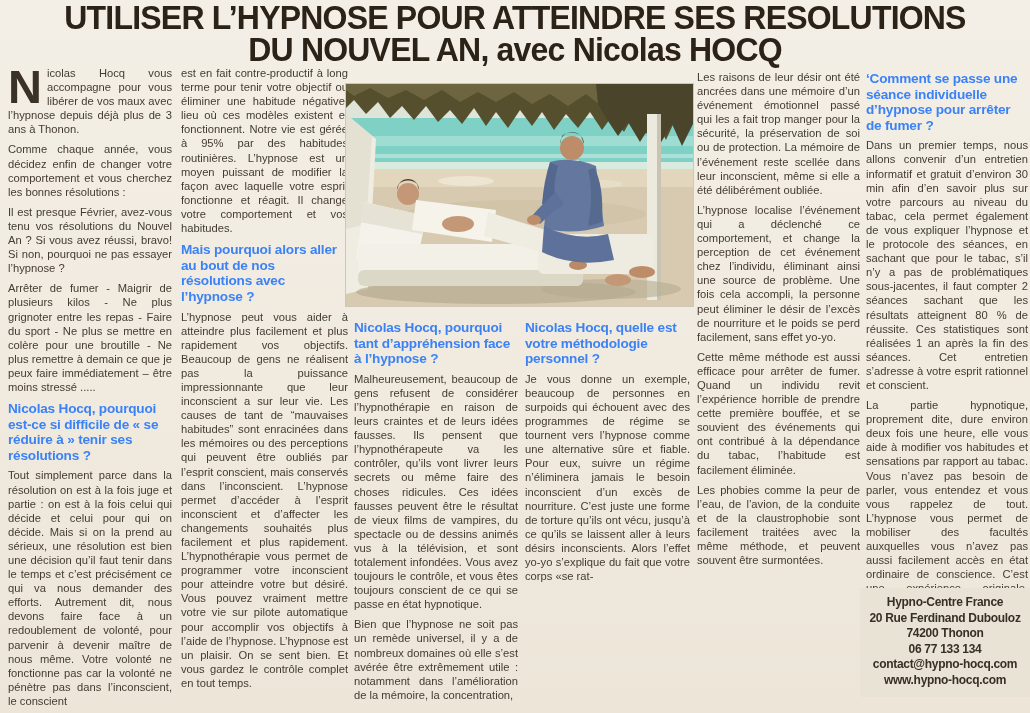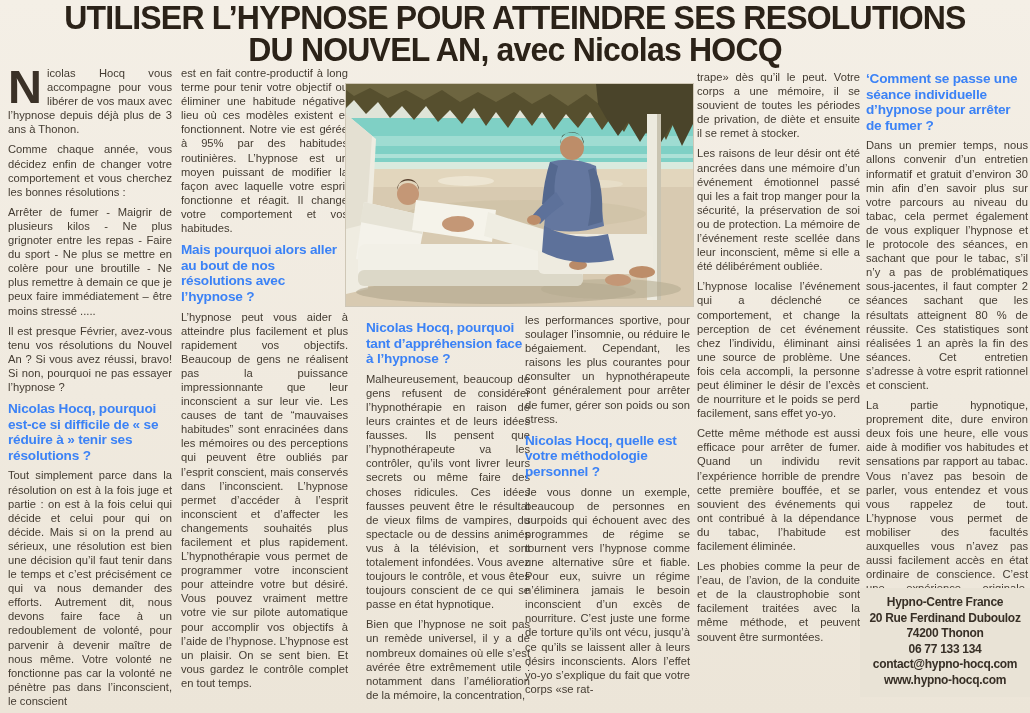--- a/index.html
+++ b/index.html
@@ -22,21 +22,21 @@
   .headline .l2{font-size:32px;}
 
   
   .col{
     position:absolute;top:66px;
     font-size:11.2px;line-height:14.1px;
     text-align:justify;color:#433b31;
   }
   #col1{left:8px;width:164px;}
   #col2{left:181px;width:167px;}
-  #col3{left:354px;top:313px;width:164px;margin-left:12px;}
+  #col3{left:354px;top:313px;width:164px;}
   #col4{left:525px;top:313px;width:165px;}
   #col5{left:697px;top:70px;width:163px;}
   #col6{left:866px;top:64px;width:162px;}
   .col p{margin:0 0 6px 0;}
   .col h3{
     font-size:13.6px;line-height:15.6px;margin:7px 0 5px 0;
     font-weight:bold;color:#3b82f6;text-align:left;letter-spacing:-0.2px;
   }
   .dropcap{
     float:left;font-size:47px;line-height:37px;font-weight:bold;
@@ -67,22 +67,22 @@
 <div class="page">
 
   <div class="headline">
     <div class="l1">UTILISER L’HYPNOSE POUR ATTEINDRE SES RESOLUTIONS</div>
     <div class="l2">DU NOUVEL AN, avec Nicolas HOCQ</div>
   </div>
 
   <div class="col" id="col1">
     <p><span class="dropcap">N</span><span>icolas Hocq vous accompagne pour vous libérer de vos maux avec l’hypnose depuis déjà plus de 3 ans à Thonon.</span></p>
     <p>Comme chaque année, vous décidez enfin de changer votre comportement et vous cherchez les bonnes résolutions :</p>
+    <p>Il est presque Février, avez-vous tenu vos résolutions du Nouvel An ? Si vous avez réussi, bravo! Si non, pourquoi ne pas essayer l’hypnose ?</p>
     <p>Arrêter de fumer - Maigrir de plusieurs kilos - Ne plus grignoter entre les repas - Faire du sport - Ne plus se mettre en colère pour une broutille - Ne plus remettre à demain ce que je peux faire immédiatement – être moins stressé .....</p>
-    <p>Il est presque Février, avez-vous tenu vos résolutions du Nouvel An ? Si vous avez réussi, bravo! Si non, pourquoi ne pas essayer l’hypnose ?</p>
     <h3>Nicolas Hocq, pourquoi est-ce si difficile de « se réduire à » tenir ses résolutions ?</h3>
     <p>Tout simplement parce dans la résolution on est à la fois juge et partie : on est à la fois celui qui décide et celui pour qui on décide. Mais si on la prend au sérieux, une résolution est bien une décision qu’il faut tenir dans le temps et c’est précisément ce qui va nous demander des efforts. Autrement dit, nous devons faire face à un redoublement de volonté, pour parvenir à devenir maître de nous même. Votre volonté ne fonctionne pas car la volonté ne pénètre pas dans l’inconscient, le conscient</p>
   </div>
 
   <div class="col" id="col2">
     <p>est en fait contre-productif à long terme pour tenir votre objectif ou éliminer une habitude négative, lieu où ces modèles existent et fonctionnent. Notre vie est gérée à 95% par des habitudes routinières. L’hypnose est un moyen puissant de modifier la façon avec laquelle votre esprit fonctionne et réagit. Il change votre comportement et vos habitudes.</p>
     <h3>Mais pourquoi alors aller au bout de nos résolutions avec l’hypnose ?</h3>
     <p>L’hypnose peut vous aider à atteindre plus facilement et plus rapidement vos objectifs. Beaucoup de gens ne réalisent pas la puissance impressionnante que leur inconscient a sur leur vie. Les causes de tant de “mauvaises habitudes” sont enracinées dans les mémoires ou des perceptions qui peuvent être oubliés par l’esprit conscient, mais conservés dans l’inconscient. L’hypnose permet d’accéder à l’esprit inconscient et d’affecter les changements souhaités plus facilement et plus rapidement. L’hypnothérapie vous permet de programmer votre inconscient pour atteindre votre but désiré. Vous pouvez vraiment mettre votre vie sur pilote automatique pour accomplir vos objectifs à l’aide de l’hypnose. L’hypnose est un plaisir. On se sent bien. Et vous gardez le contrôle complet en tout temps.</p>
   </div>
 
@@ -149,27 +149,25 @@
     </svg>
   </div>
 
   <div class="col" id="col3">
     <h3>Nicolas Hocq, pourquoi tant d’appréhension face à l’hypnose ?</h3>
     <p>Malheureusement, beaucoup de gens refusent de considérer l’hypnothérapie en raison de leurs craintes et de leurs idées fausses. Ils pensent que l’hypnothérapeute va les contrôler, qu’ils vont livrer leurs secrets ou même faire des choses ridicules. Ces idées fausses peuvent être le résultat de vieux films de vampires, du spectacle ou de dessins animés vus à la télévision, et sont totalement infondées. Vous avez toujours le contrôle, et vous êtes toujours conscient de ce qui se passe en état hypnotique.</p>
     <p>Bien que l’hypnose ne soit pas un remède universel, il y a de nombreux domaines où elle s’est avérée être extrêmement utile : notamment dans l’amélioration de la mémoire, la concentration,</p>
   </div>
 
   <div class="col" id="col4">
-    <p>les performances sportive, pour soulager l’insomnie, ou réduire le bégaiement. Cependant, les raisons les plus courantes pour consulter un hypnothérapeute sont généralement pour arrêter de fumer, gérer son poids ou son stress.</p>
     <h3>Nicolas Hocq, quelle est votre méthodologie personnel ?</h3>
     <p>Je vous donne un exemple, beaucoup de personnes en surpoids qui échouent avec des programmes de régime se tournent vers l’hypnose comme une alternative sûre et fiable. Pour eux, suivre un régime n’éliminera jamais le besoin inconscient d’un excès de nourriture. C’est juste une forme de torture qu’ils ont vécu, jusqu’à ce qu’ils se laissent aller à leurs désirs inconscients. Alors l’effet yo-yo s’explique du fait que votre corps «se rat-</p>
   </div>
 
   <div class="col" id="col5">
-    <p>trape» dès qu’il le peut. Votre corps a une mémoire, il se souvient de toutes les périodes de privation, de diète et ensuite il se remet à stocker.</p>
     <p>Les raisons de leur désir ont été ancrées dans une mémoire d’un événement émotionnel passé qui les a fait trop manger pour la sécurité, la préservation de soi ou de protection. La mémoire de l’événement reste scellée dans leur inconscient, même si elle a été délibérément oubliée.</p>
     <p>L’hypnose localise l’événement qui a déclenché ce comportement, et change la perception de cet événement chez l’individu, éliminant ainsi une source de problème. Une fois cela accompli, la personne peut éliminer le désir de l’excès de nourriture et le poids se perd facilement, sans effet yo-yo.</p>
     <p>Cette même méthode est aussi efficace pour arrêter de fumer. Quand un individu revit l’expérience horrible de prendre cette première bouffée, et se souvient des événements qui ont contribué à la dépendance du tabac, l’habitude est facilement éliminée.</p>
     <p>Les phobies comme la peur de l’eau, de l’avion, de la conduite et de la claustrophobie sont facilement traitées avec la même méthode, et peuvent souvent être surmontées.</p>
   </div>
 
   <div class="col" id="col6">
     <h3>‘Comment se passe une séance individuelle d’hypnose pour arrêter de fumer ?</h3>
     <p>Dans un premier temps, nous allons convenir d’un entretien informatif et gratuit d’environ 30 min afin d’en savoir plus sur votre parcours au niveau du tabac, cela permet également de vous expliquer l’hypnose et le protocole des séances, en sachant que pour le tabac, s’il n’y a pas de problématiques sous-jacentes, il faut compter 2 séances sachant que les résultats atteignent 80 % de réussite. Ces statistiques sont réalisées 1 an après la fin des séances. Cet entretien s’adresse à votre esprit rationnel et conscient.</p>
     <p>La partie hypnotique, proprement dite, dure environ deux fois une heure, elle vous aide à modifier vos habitudes et sensations par rapport au tabac. Vous n’avez pas besoin de parler, vous entendez et vous vous rappelez de tout. L’hypnose vous permet de mobiliser des facultés auxquelles vous n’avez pas aussi facilement accès en état ordinaire de conscience. C’est une expérience originale, agréable, et qui change la vie.</p>

